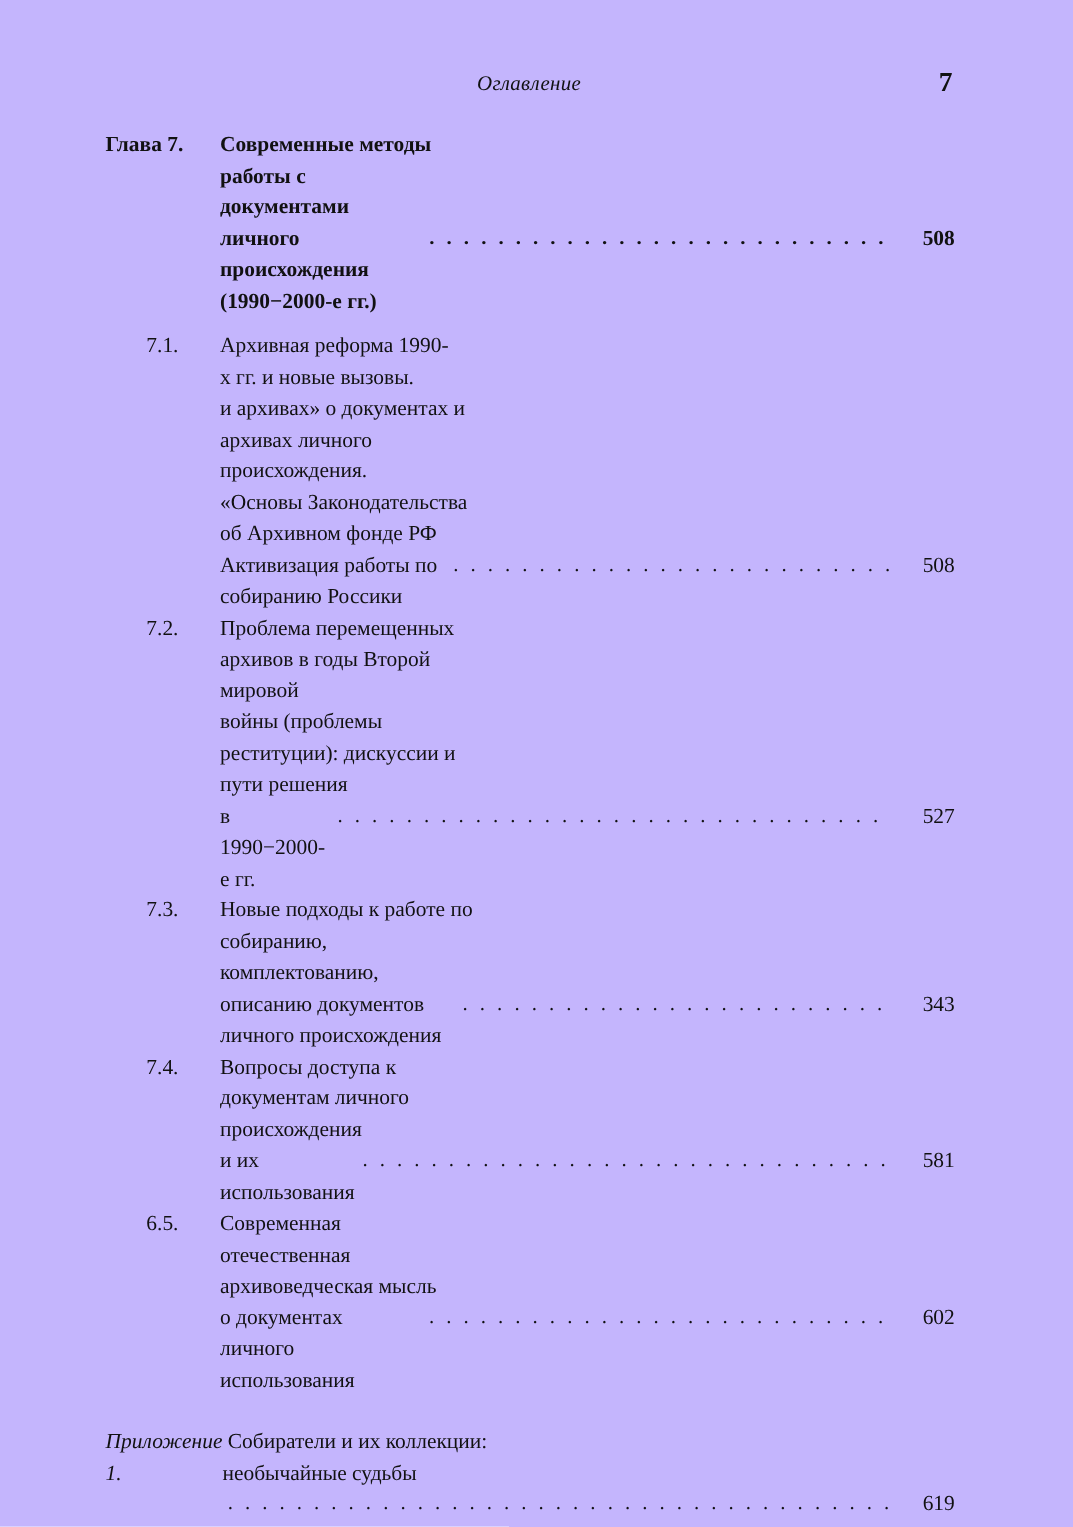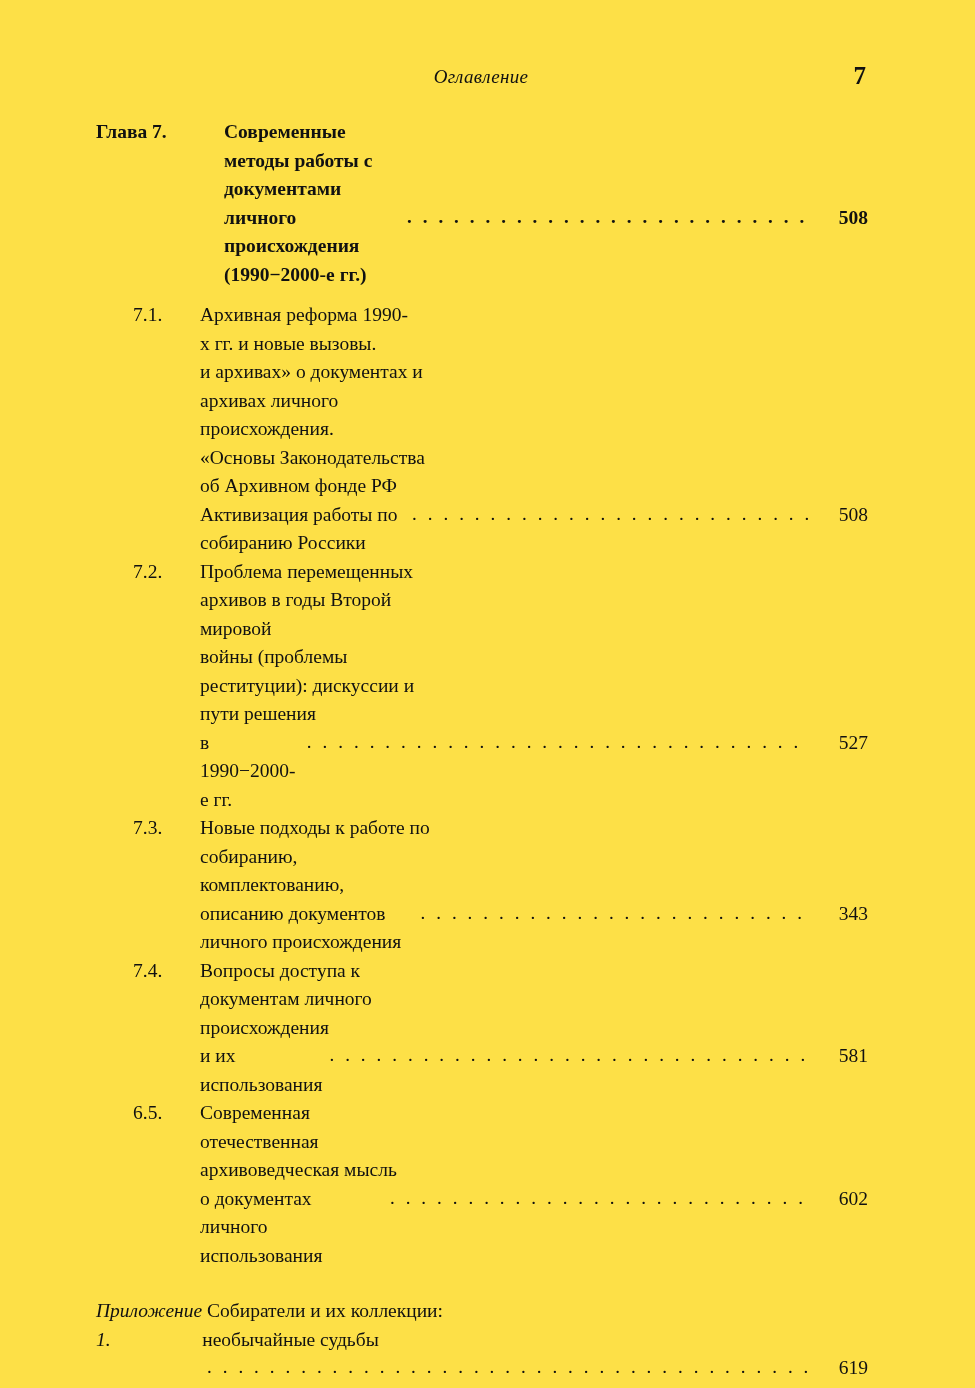--- a/index.html
+++ b/index.html
@@ -14,21 +14,21 @@
     font-family: "Liberation Serif", "DejaVu Serif", serif;
     color: #111111;
     overflow: hidden;
   }
   .page {
     position: absolute;
     left: 0;
     top: 0;
     width: 975px;
     height: 1388px;
-    background: #fde047;
+    background: #c4b5fd;
   }
   .running-head {
     position: absolute;
     left: 96px;
     top: 66px;
     width: 770px;
     height: 30px;
   }
   .rh-title {
     position: absolute;
@@ -94,21 +94,20 @@
     flex: 0 0 52px;
     text-align: right;
     white-space: nowrap;
     font-size: 19.5px;
   }
   .line.noleader .leader { visibility: hidden; }
 
   
   .chapter {
     font-weight: bold;
-    gap: 24px;
   }
   .chapter .num {
     width: 104px;
     font-weight: bold;
   }
   .chapter .body { font-weight: bold; }
 
   
   .section .num {
     width: 104px;

